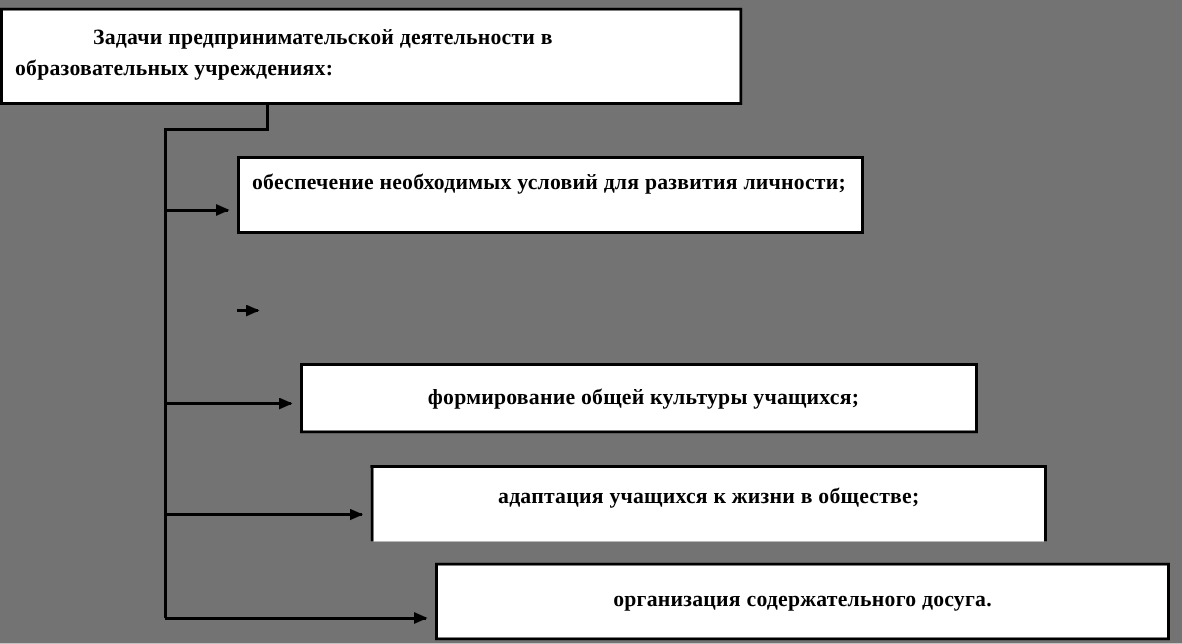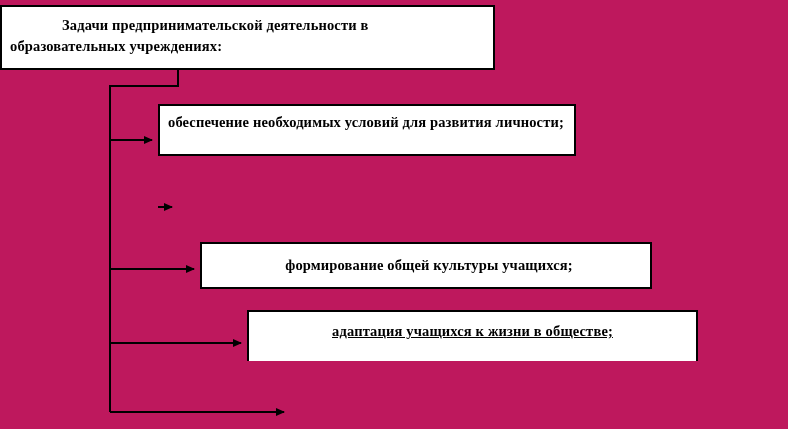--- a/index.html
+++ b/index.html
@@ -4,21 +4,21 @@
 <style>
   html, body {
     margin: 0;
     padding: 0;
     background: #ffffff;
   }
   #canvas {
     position: relative;
     width: 788px;
     height: 429px;
-    background: #be185d;
+    background: #737373;
     overflow: hidden;
     font-family: "Liberation Serif", "DejaVu Serif", serif;
   }
   .box {
     position: absolute;
     box-sizing: border-box;
     border: 2px solid #000000;
     background: #ffffff;
     color: #000000;
     font-weight: bold;
@@ -26,21 +26,20 @@
     line-height: 1.45;
     padding: 6px 8px 4px 8px;
     letter-spacing: 0.15px;
   }
   .box.root {
     padding-top: 8px;
     text-indent: 52px;
   }
   .box.centered {
     text-align: center;
-    text-decoration: underline;
   }
   .box.centered-mid {
     display: flex;
     align-items: center;
     justify-content: center;
     text-align: center;
     padding: 0 10px;
   }
   
   .box.open-bottom {
@@ -82,14 +81,15 @@
 
   <div class="box root" style="left:0px; top:5px; width:495px; height:65px;">Задачи предпринимательской деятельности в образовательных учреждениях:</div>
 
   <div class="box" style="left:158px; top:104px; width:418px; height:52px;">обеспечение необходимых условий для развития личности;</div>
 
 
   <div class="box centered-mid" style="left:200px; top:242px; width:452px; height:47px;padding-left:16px;">формирование общей культуры учащихся;</div>
 
   <div class="box centered open-bottom" style="left:247px; top:310px; width:451px; height:51px; padding-top:9px;">адаптация учащихся к жизни в обществе;</div>
 
+  <div class="box centered-mid" style="left:290px; top:375px; width:490px; height:52px;">организация содержательного досуга.</div>
 
 </div>
 
 </body></html>

